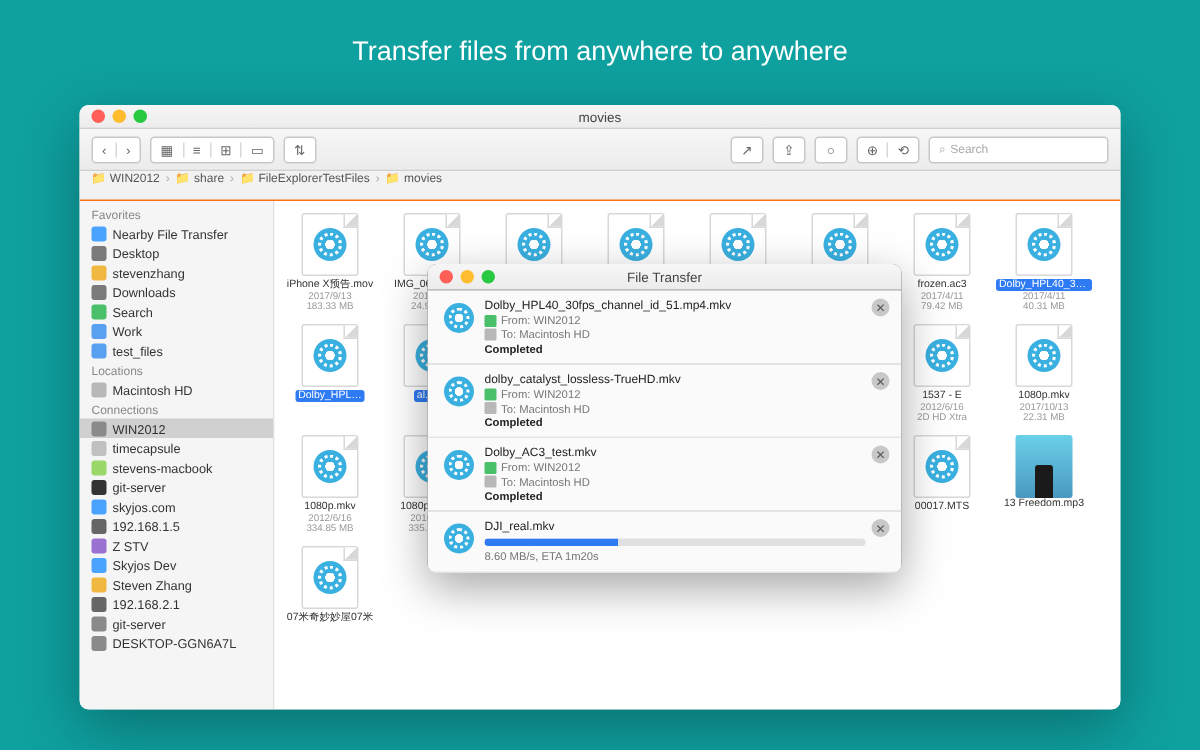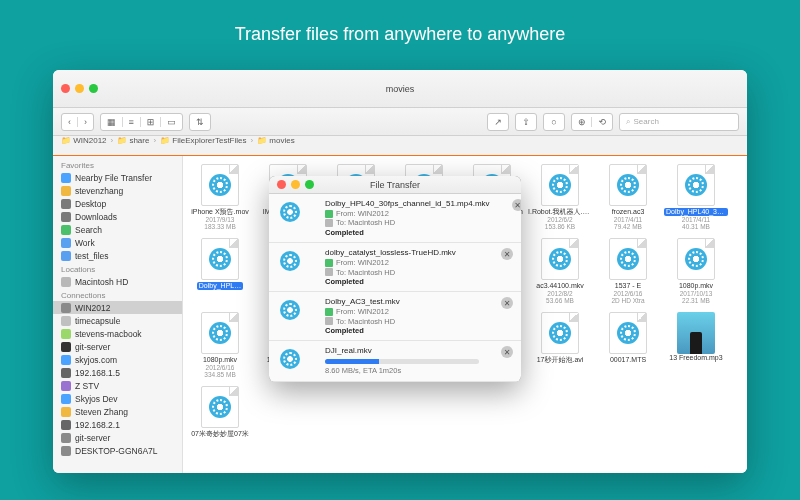--- a/index.html
+++ b/index.html
@@ -1,19 +1,19 @@
 <!DOCTYPE html>
 <html><head>
 <meta charset="utf-8">
 <style>
   *{box-sizing:border-box;margin:0;padding:0;font-family:-apple-system,Helvetica,Arial,sans-serif}
   body{background:#0fa0a0;width:800px;height:500px;overflow:hidden;position:relative}
   .tagline{color:#fff;font-size:18px;font-weight:300;text-align:center;padding:24px 0 16px}
   .win{position:absolute;left:53px;top:70px;width:694px;height:403px;background:#fff;border-radius:6px;box-shadow:0 12px 40px rgba(0,0,0,.3);overflow:hidden;display:flex;flex-direction:column}
-  .titlebar{height:38px;background:linear-gradient(#f6f6f6,#ececec);border-bottom:1px solid #d0d0d0;display:flex;align-items:center;padding:0 8px;font-size:9px;color:#555;position:relative}
+  .titlebar{height:16px;background:linear-gradient(#f6f6f6,#ececec);border-bottom:1px solid #d0d0d0;display:flex;align-items:center;padding:0 8px;font-size:9px;color:#555;position:relative}
   .traffic{display:flex;gap:5px;align-items:center}
   .dot{width:9px;height:9px;border-radius:50%}
   .red{background:#ff5f57}.yel{background:#febc2e}.grn{background:#28c840}
   .wintitle{position:absolute;left:0;right:0;text-align:center;font-size:9px;color:#444;pointer-events:none}
   .toolbar{height:28px;background:linear-gradient(#f6f6f6,#ececec);border-bottom:1px solid #d0d0d0;display:flex;align-items:center;padding:0 8px;gap:6px}
   .tbtn{height:18px;min-width:22px;background:#fff;border:1px solid #c8c8c8;border-radius:3px;display:flex;align-items:center;justify-content:center;font-size:9px;color:#666}
   .tbtn.grp{display:flex;padding:0}
   .tbtn.grp span{padding:0 6px;border-right:1px solid #d8d8d8}
   .tbtn.grp span:last-child{border:0}
   .search{width:120px;height:18px;background:#fff;border:1px solid #c8c8c8;border-radius:3px;font-size:8px;color:#aaa;padding:0 6px;display:flex;align-items:center;gap:3px}
@@ -32,23 +32,23 @@
   .ficon::before{content:"";position:absolute;top:0;right:0;width:8px;height:8px;background:linear-gradient(135deg,#fff 50%,#d8d8d8 50%);border-bottom:1px solid #d8d8d8;border-left:1px solid #d8d8d8}
   .reel{width:22px;height:22px;border-radius:50%;background:radial-gradient(circle,#fff 20%,#3ab0e0 21% 80%,#fff 82%);position:relative}
   .reel::after{content:"";position:absolute;inset:3px;border:2px dotted #fff;border-radius:50%}
   .fname{line-height:1.1;max-width:64px;overflow:hidden;white-space:nowrap;text-overflow:ellipsis}
   .fmeta{color:#999;font-size:6.5px;line-height:1.1}
   .thumb{width:38px;height:42px;background:linear-gradient(#6ad0e9,#4a98c0);border-radius:2px;display:flex;align-items:flex-end;justify-content:center}
   .thumb::after{content:"";width:12px;height:22px;background:#1a1a1a;border-radius:2px 2px 0 0}
   .status{height:18px;background:#f2f2f2;border-top:1px solid #e0e0e0;display:flex;align-items:center;justify-content:center;font-size:8px;color:#666;position:relative}
   .status .bar{position:absolute;right:90px;width:110px;height:6px;background:#e0e0e0;border-radius:3px}
   
-  .dlg{position:absolute;left:269px;top:176px;width:252px;background:#737373;border-radius:6px;box-shadow:0 10px 30px rgba(0,0,0,.35);overflow:hidden;font-size:8.5px}
+  .dlg{position:absolute;left:285px;top:176px;width:316px;background:#737373;border-radius:6px;box-shadow:0 10px 30px rgba(0,0,0,.35);overflow:hidden;font-size:8.5px}
   .dlg .titlebar{height:18px}
-  .xrow{display:flex;gap:22px;padding:5px 8px;border-bottom:1px solid #e4e4e4;align-items:flex-start;background:#fafafa}
+  .xrow{display:flex;gap:4px;padding:5px 8px;border-bottom:1px solid #e4e4e4;align-items:flex-start;background:#fafafa}
   .xicon{width:26px;height:26px;flex-shrink:0;display:flex;align-items:center;justify-content:center}
   .xinfo{flex:1;line-height:1.25}
   .xname{color:#222;font-size:8px;white-space:nowrap;overflow:hidden;text-overflow:ellipsis}
   .xline{color:#777;font-size:7.5px;display:flex;align-items:center;gap:3px}
   .xstat{color:#222;font-size:7.5px;font-weight:600}
   .xclose{width:12px;height:12px;border-radius:50%;background:#c8c8c8;color:#555;display:flex;align-items:center;justify-content:center;font-size:8px;flex-shrink:0}
   .prog{height:5px;background:#e0e0e0;border-radius:3px;margin:3px 0 2px;overflow:hidden}
   .prog i{display:block;height:100%;background:#2f7bf3}
   .sq{width:8px;height:8px;border-radius:1px;display:inline-block}
 </style>
@@ -101,26 +101,26 @@
       <span>📁 movies</span>
     </div>
   <div class="body">
     <div class="sidebar" id="sb">
         <div class="sgrp">Favorites</div>
         <div class="sitem">
           <span class="sicon" style="background: rgb(74, 163, 255);"></span>
           <span>Nearby File Transfer</span>
         </div>
         <div class="sitem">
+          <span class="sicon" style="background: rgb(122, 122, 122);"></span>
+          <span>Desktop</span>
+        </div>
+        <div class="sitem">
           <span class="sicon" style="background: rgb(240, 184, 64);"></span>
           <span>stevenzhang</span>
-        </div>
-        <div class="sitem">
-          <span class="sicon" style="background: rgb(122, 122, 122);"></span>
-          <span>Desktop</span>
         </div>
         <div class="sitem">
           <span class="sicon" style="background: rgb(122, 122, 122);"></span>
           <span>Downloads</span>
         </div>
         <div class="sitem">
           <span class="sicon" style="background: rgb(74, 192, 106);"></span>
           <span>Search</span>
         </div>
         <div class="sitem">

